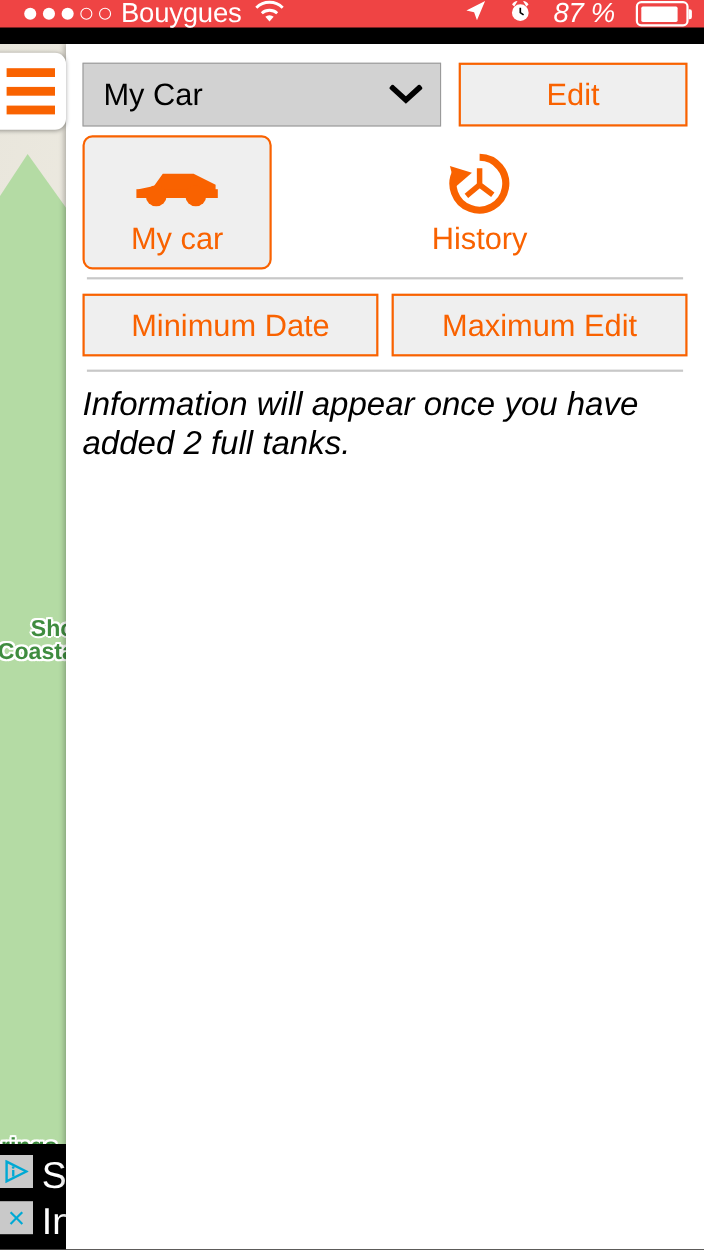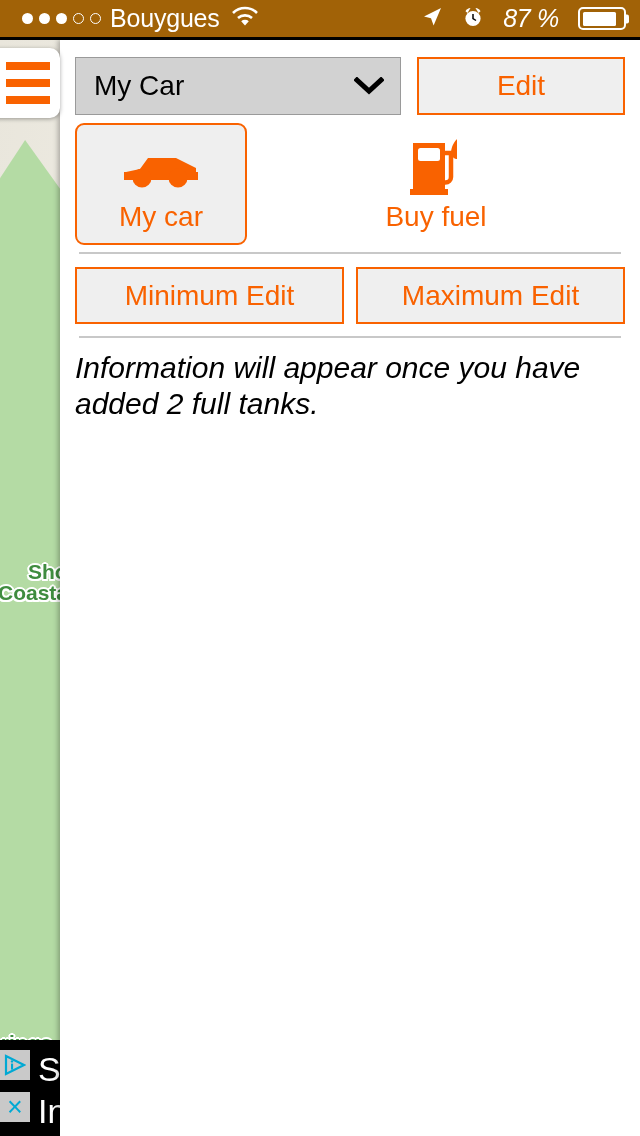--- a/index.html
+++ b/index.html
@@ -20,22 +20,22 @@
     height: 1136px;
     overflow: hidden;
     background: #000;
   }
 
   
   .status-bar {
     position: absolute;
     top: 0; left: 0;
     width: 640px;
-    height: 37px;
-    background: #a16207;
+    height: 25px;
+    background: #ef4444;
     color: #fff;
     display: flex;
     align-items: center;
     z-index: 40;
   }
   .sb-left {
     display: flex;
     align-items: center;
     padding-left: 22px;
     gap: 9px;
@@ -391,42 +391,41 @@
             <svg width="86" height="50" viewBox="0 0 86 50">
               <path d="M8 30 L8 38 L78 38 L78 26 L58 16 L30 16 L22 27 Z" fill="#f96200"></path>
               <rect x="6" y="30" width="74" height="8" fill="#f96200"></rect>
               <circle cx="24" cy="36" r="9.5" fill="#f96200"></circle>
               <circle cx="60" cy="36" r="9.5" fill="#f96200"></circle>
             </svg>
           </span>
           <span class="tab-label">My car</span>
         </div>
 
+
         <div class="tab">
           <span class="tab-icon">
-            <svg width="58" height="60" viewBox="0 0 58 60">
-              <rect x="3" y="52" width="38" height="6" fill="#f96200"></rect>
-              <rect x="6" y="6" width="32" height="46" fill="#f96200"></rect>
-              <rect x="11" y="11" width="22" height="13" rx="2.5" fill="#fff"></rect>
-              <path d="M38 16 L44 16 L44 40 a5.5 5.5 0 0 1 -11 0" fill="none" stroke="#f96200" stroke-width="4.5"></path>
-              <path d="M44 16 C44 9 48 4 50 2 L50 22 C48 22 44 20 44 16 Z" fill="#f96200"></path>
+            <svg width="62" height="60" viewBox="0 0 62 60">
+              <path d="M31 6 a24 24 0 1 1 -21 12" fill="none" stroke="#f96200" stroke-width="6.5"></path>
+              <path d="M4 14 L24 20 L9 33 Z" fill="#f96200"></path>
+              <path d="M31 16 L31 31 L43 40" fill="none" stroke="#f96200" stroke-width="5" stroke-linecap="butt"></path>
+              <path d="M31 31 L19 41" fill="none" stroke="#f96200" stroke-width="5"></path>
             </svg>
           </span>
-          <span class="tab-label">Buy fuel</span>
+          <span class="tab-label">History</span>
         </div>
-
 
       </div>
     </div>
 
     <div class="divider"></div>
 
     <div class="panel-inner">
       <div class="date-row">
-        <div class="date-button">Minimum Edit</div>
+        <div class="date-button">Minimum Date</div>
         <div class="date-button">Maximum Edit</div>
       </div>
     </div>
 
     <div class="divider"></div>
 
     <div class="panel-inner">
       <div class="info-text">Information will appear once you have added 2 full tanks.</div>
     </div>
   </div>

